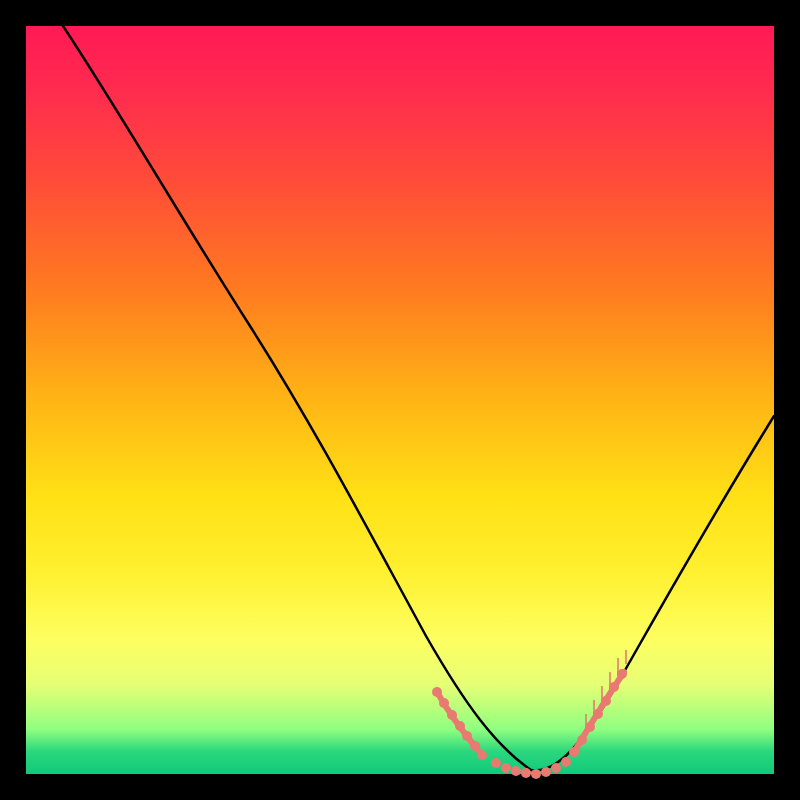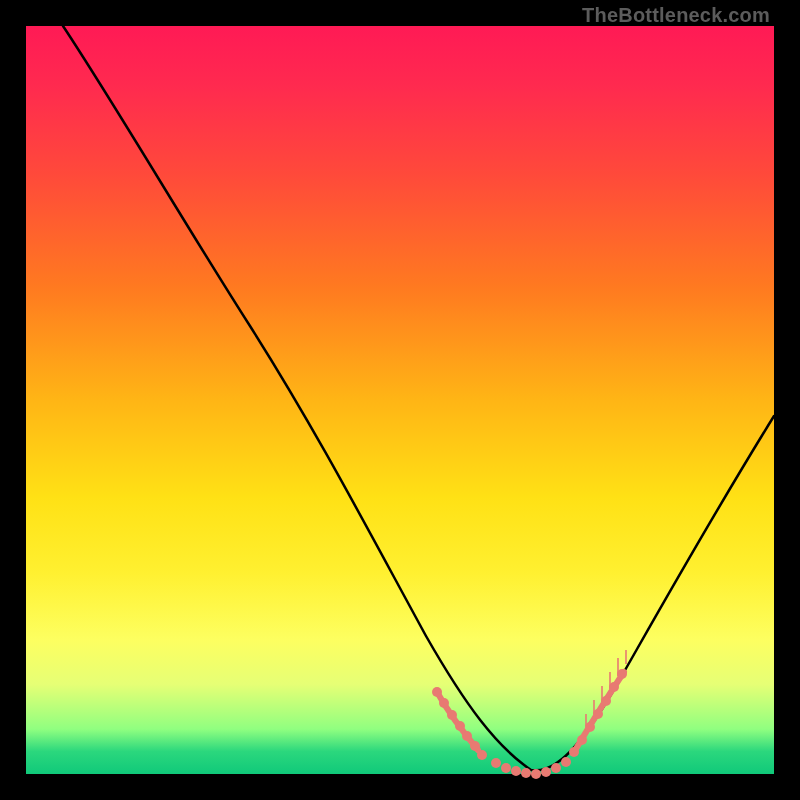--- a/index.html
+++ b/index.html
@@ -77,21 +77,20 @@
   .tick {
     stroke: #e87a72;
     stroke-width: 1.6;
   }
 </style>
 </head>
 <body>
 
 <div class="frame">
 
-  <div class="watermark">TheBottleneck.com</div>
 
   <div class="plot-area">
 
     <svg class="curve" viewBox="0 0 748 748">
 
       <path class="curve-path" d="
               M 37 0
               C 90 80, 160 200, 224 300
               C 290 404, 340 500, 400 610
               C 440 680, 470 720, 505 744

